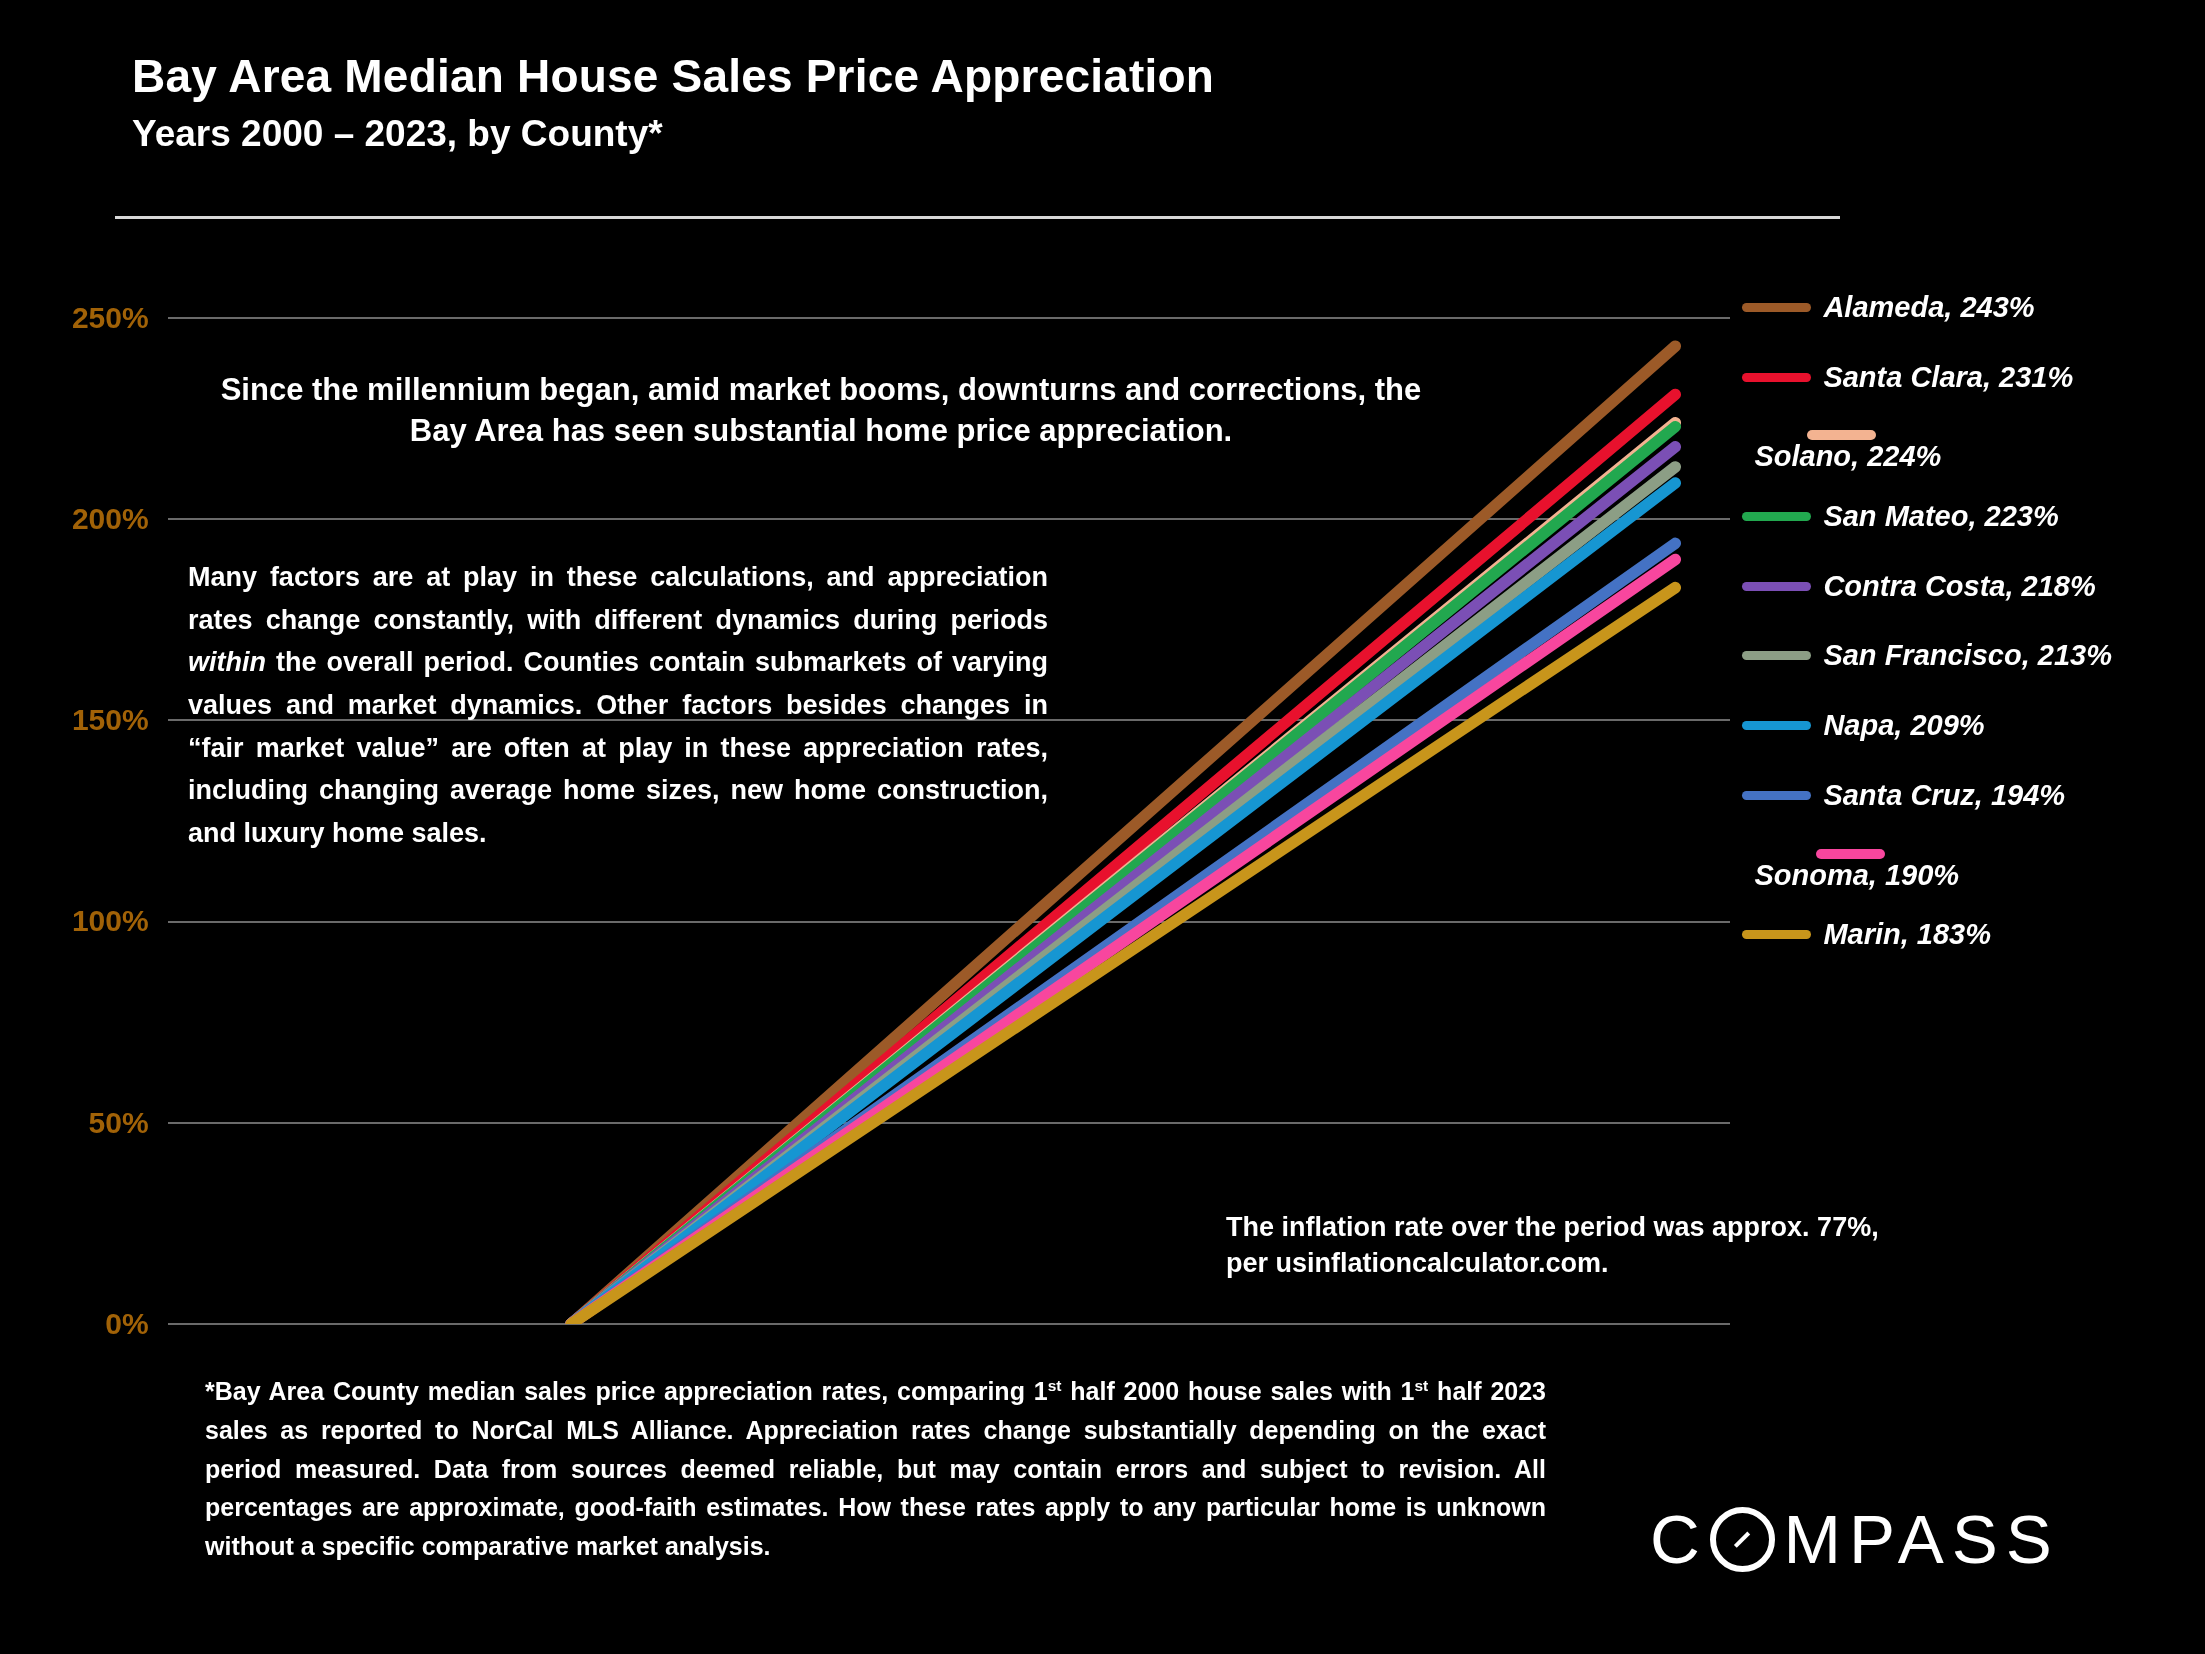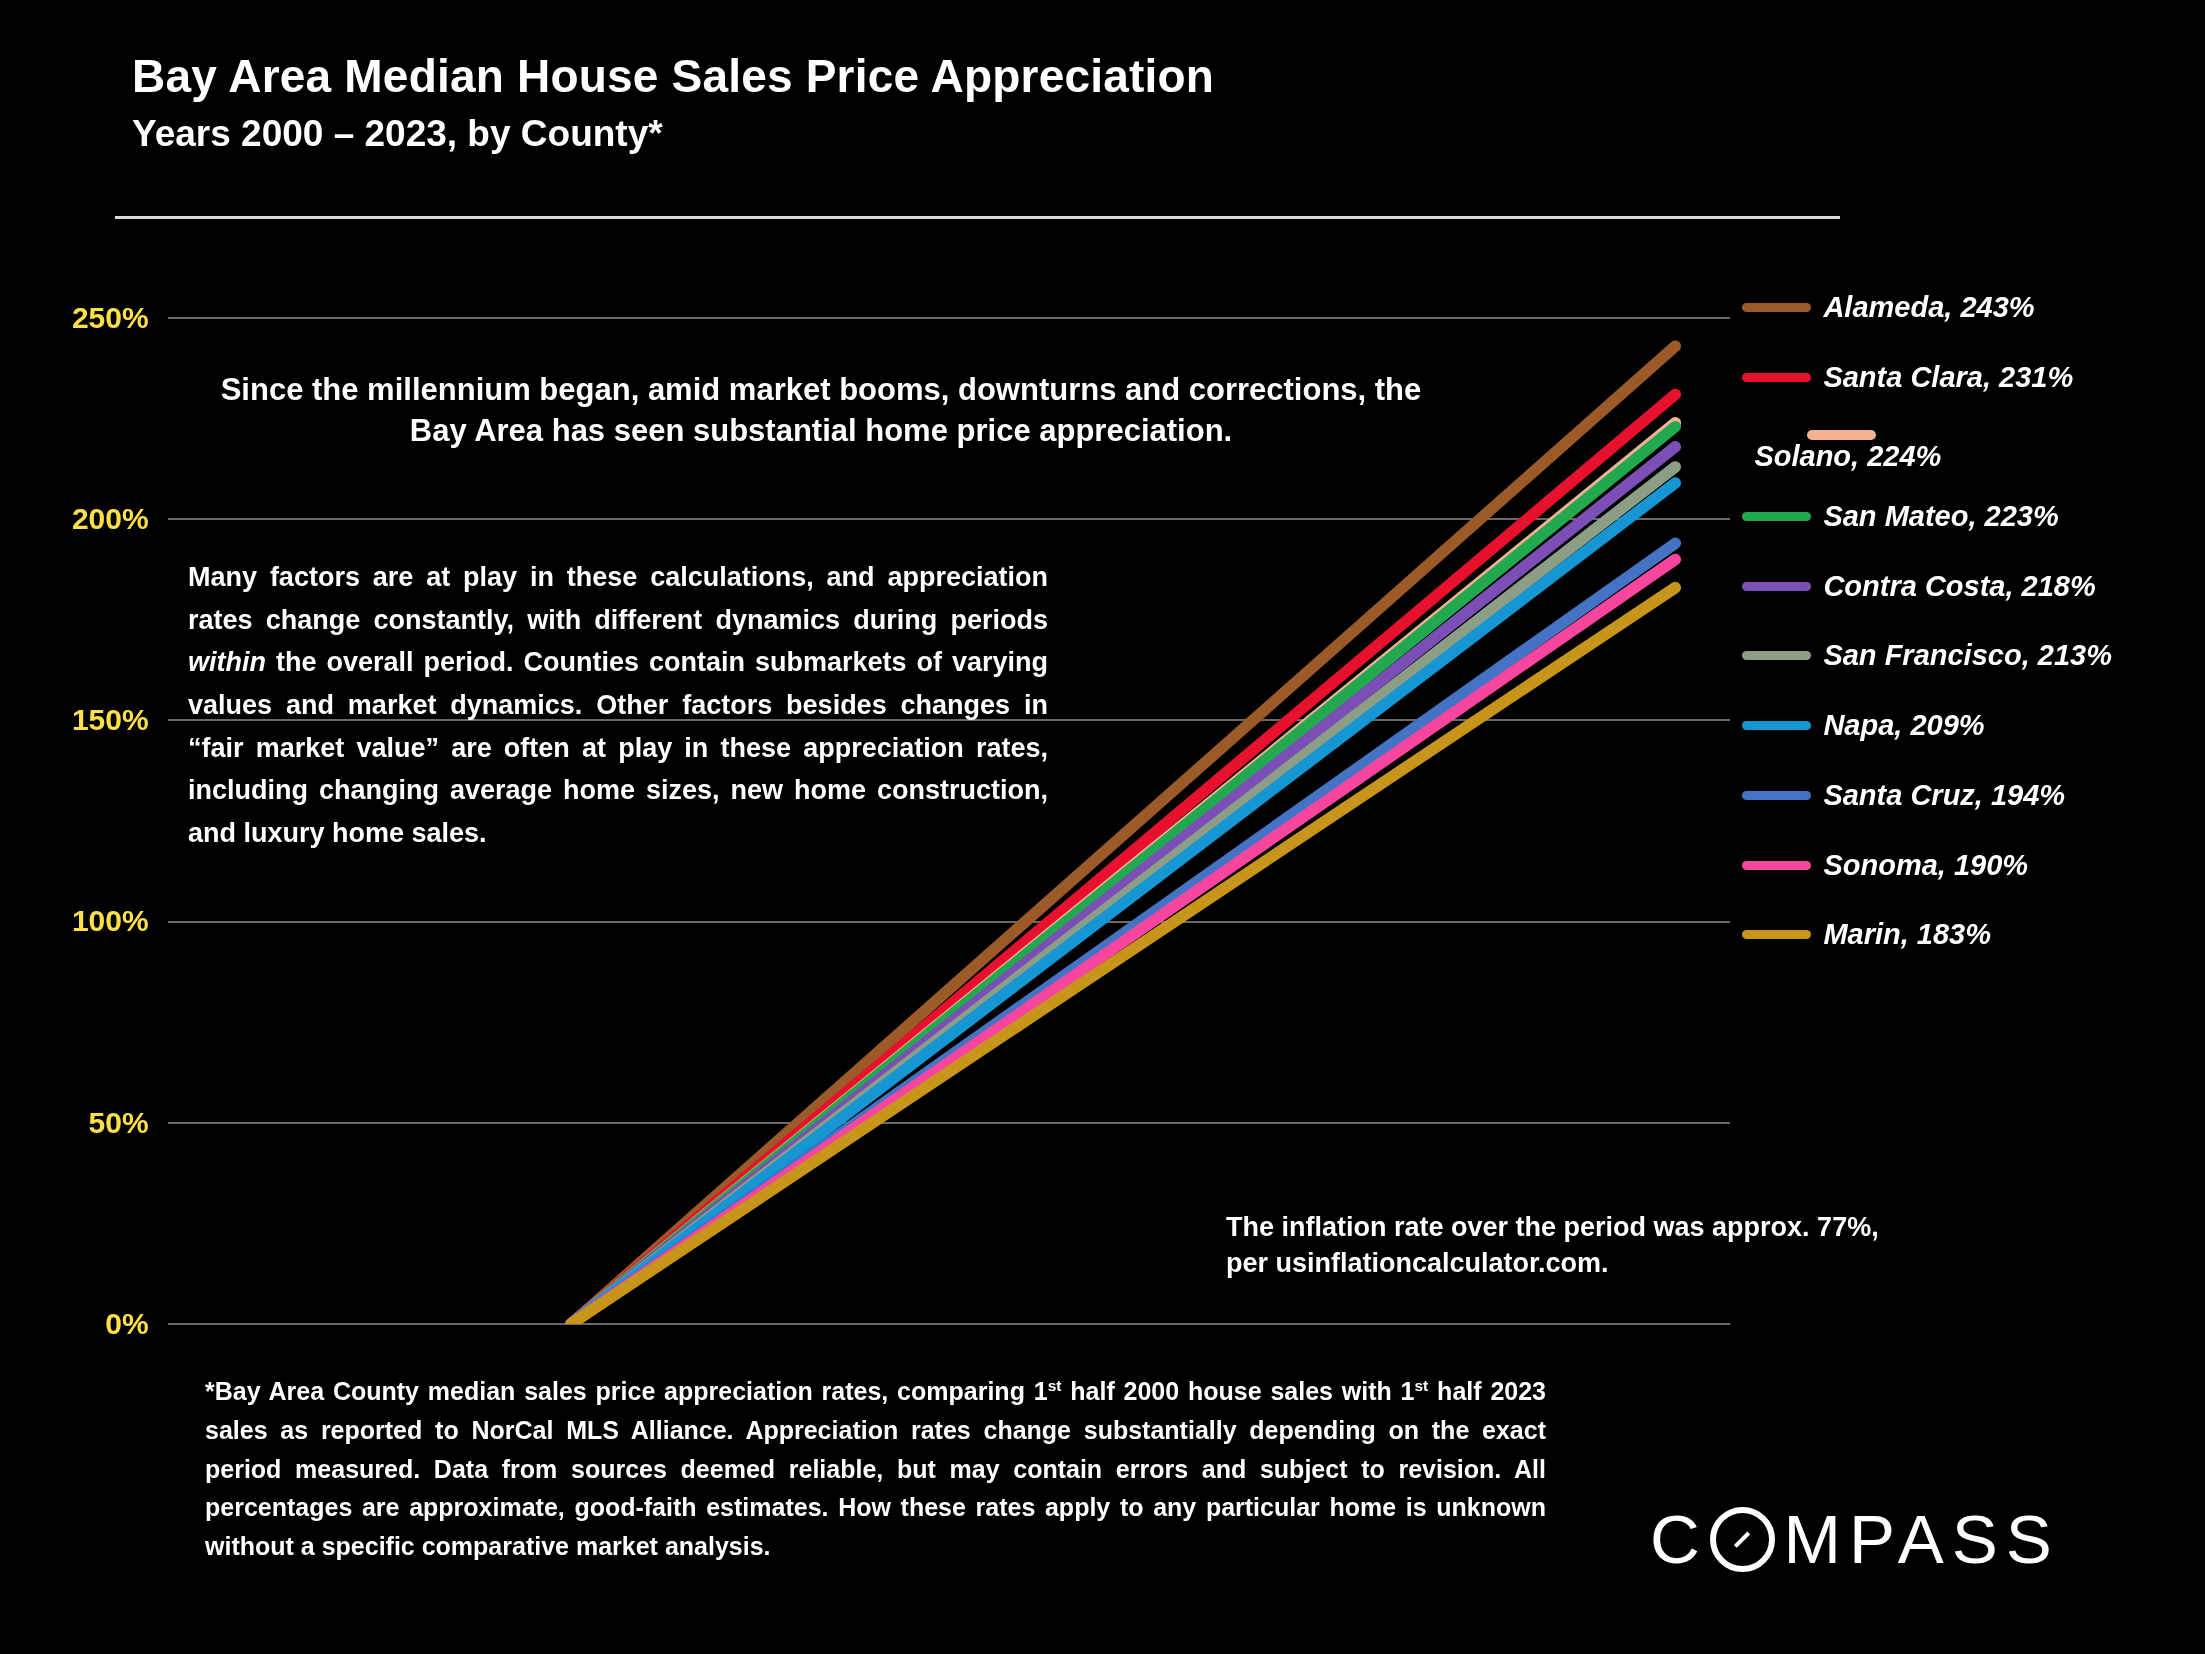--- a/index.html
+++ b/index.html
@@ -65,21 +65,21 @@
     background: #6a6a6a;
   }
   .ytick {
     position: absolute;
     right: 100%;
     margin-right: 19.4px;
     transform: translateY(-50%);
     font-size: 30px;
     font-weight: bold;
     white-space: nowrap;
-    color: #fde047;
+    color: #a16207;
   }
 
   
   .lead-text {
     position: absolute;
     left: 190px;
     top: 369px;
     width: 1262px;
     font-size: 31px;
     font-weight: bold;
@@ -252,21 +252,21 @@
       <span class="legend-label">San Francisco, 213%</span>
     </div>
     <div class="legend-item" style="top: 418px;">
       <span class="legend-swatch" style="background: rgb(22, 150, 210);"></span>
       <span class="legend-label">Napa, 209%</span>
     </div>
     <div class="legend-item" style="top: 488px;">
       <span class="legend-swatch" style="background: rgb(68, 114, 196);"></span>
       <span class="legend-label">Santa Cruz, 194%</span>
     </div>
-    <div class="legend-item" style="top: 558px;">
+    <div class="legend-item" style="top: 558px; flex-direction: column;">
       <span class="legend-swatch" style="background: rgb(248, 70, 158);"></span>
       <span class="legend-label">Sonoma, 190%</span>
     </div>
     <div class="legend-item" style="top: 627px;">
       <span class="legend-swatch" style="background: rgb(200, 149, 27);"></span>
       <span class="legend-label">Marin, 183%</span>
     </div>
   </div>
 
 <div class="footnote">

